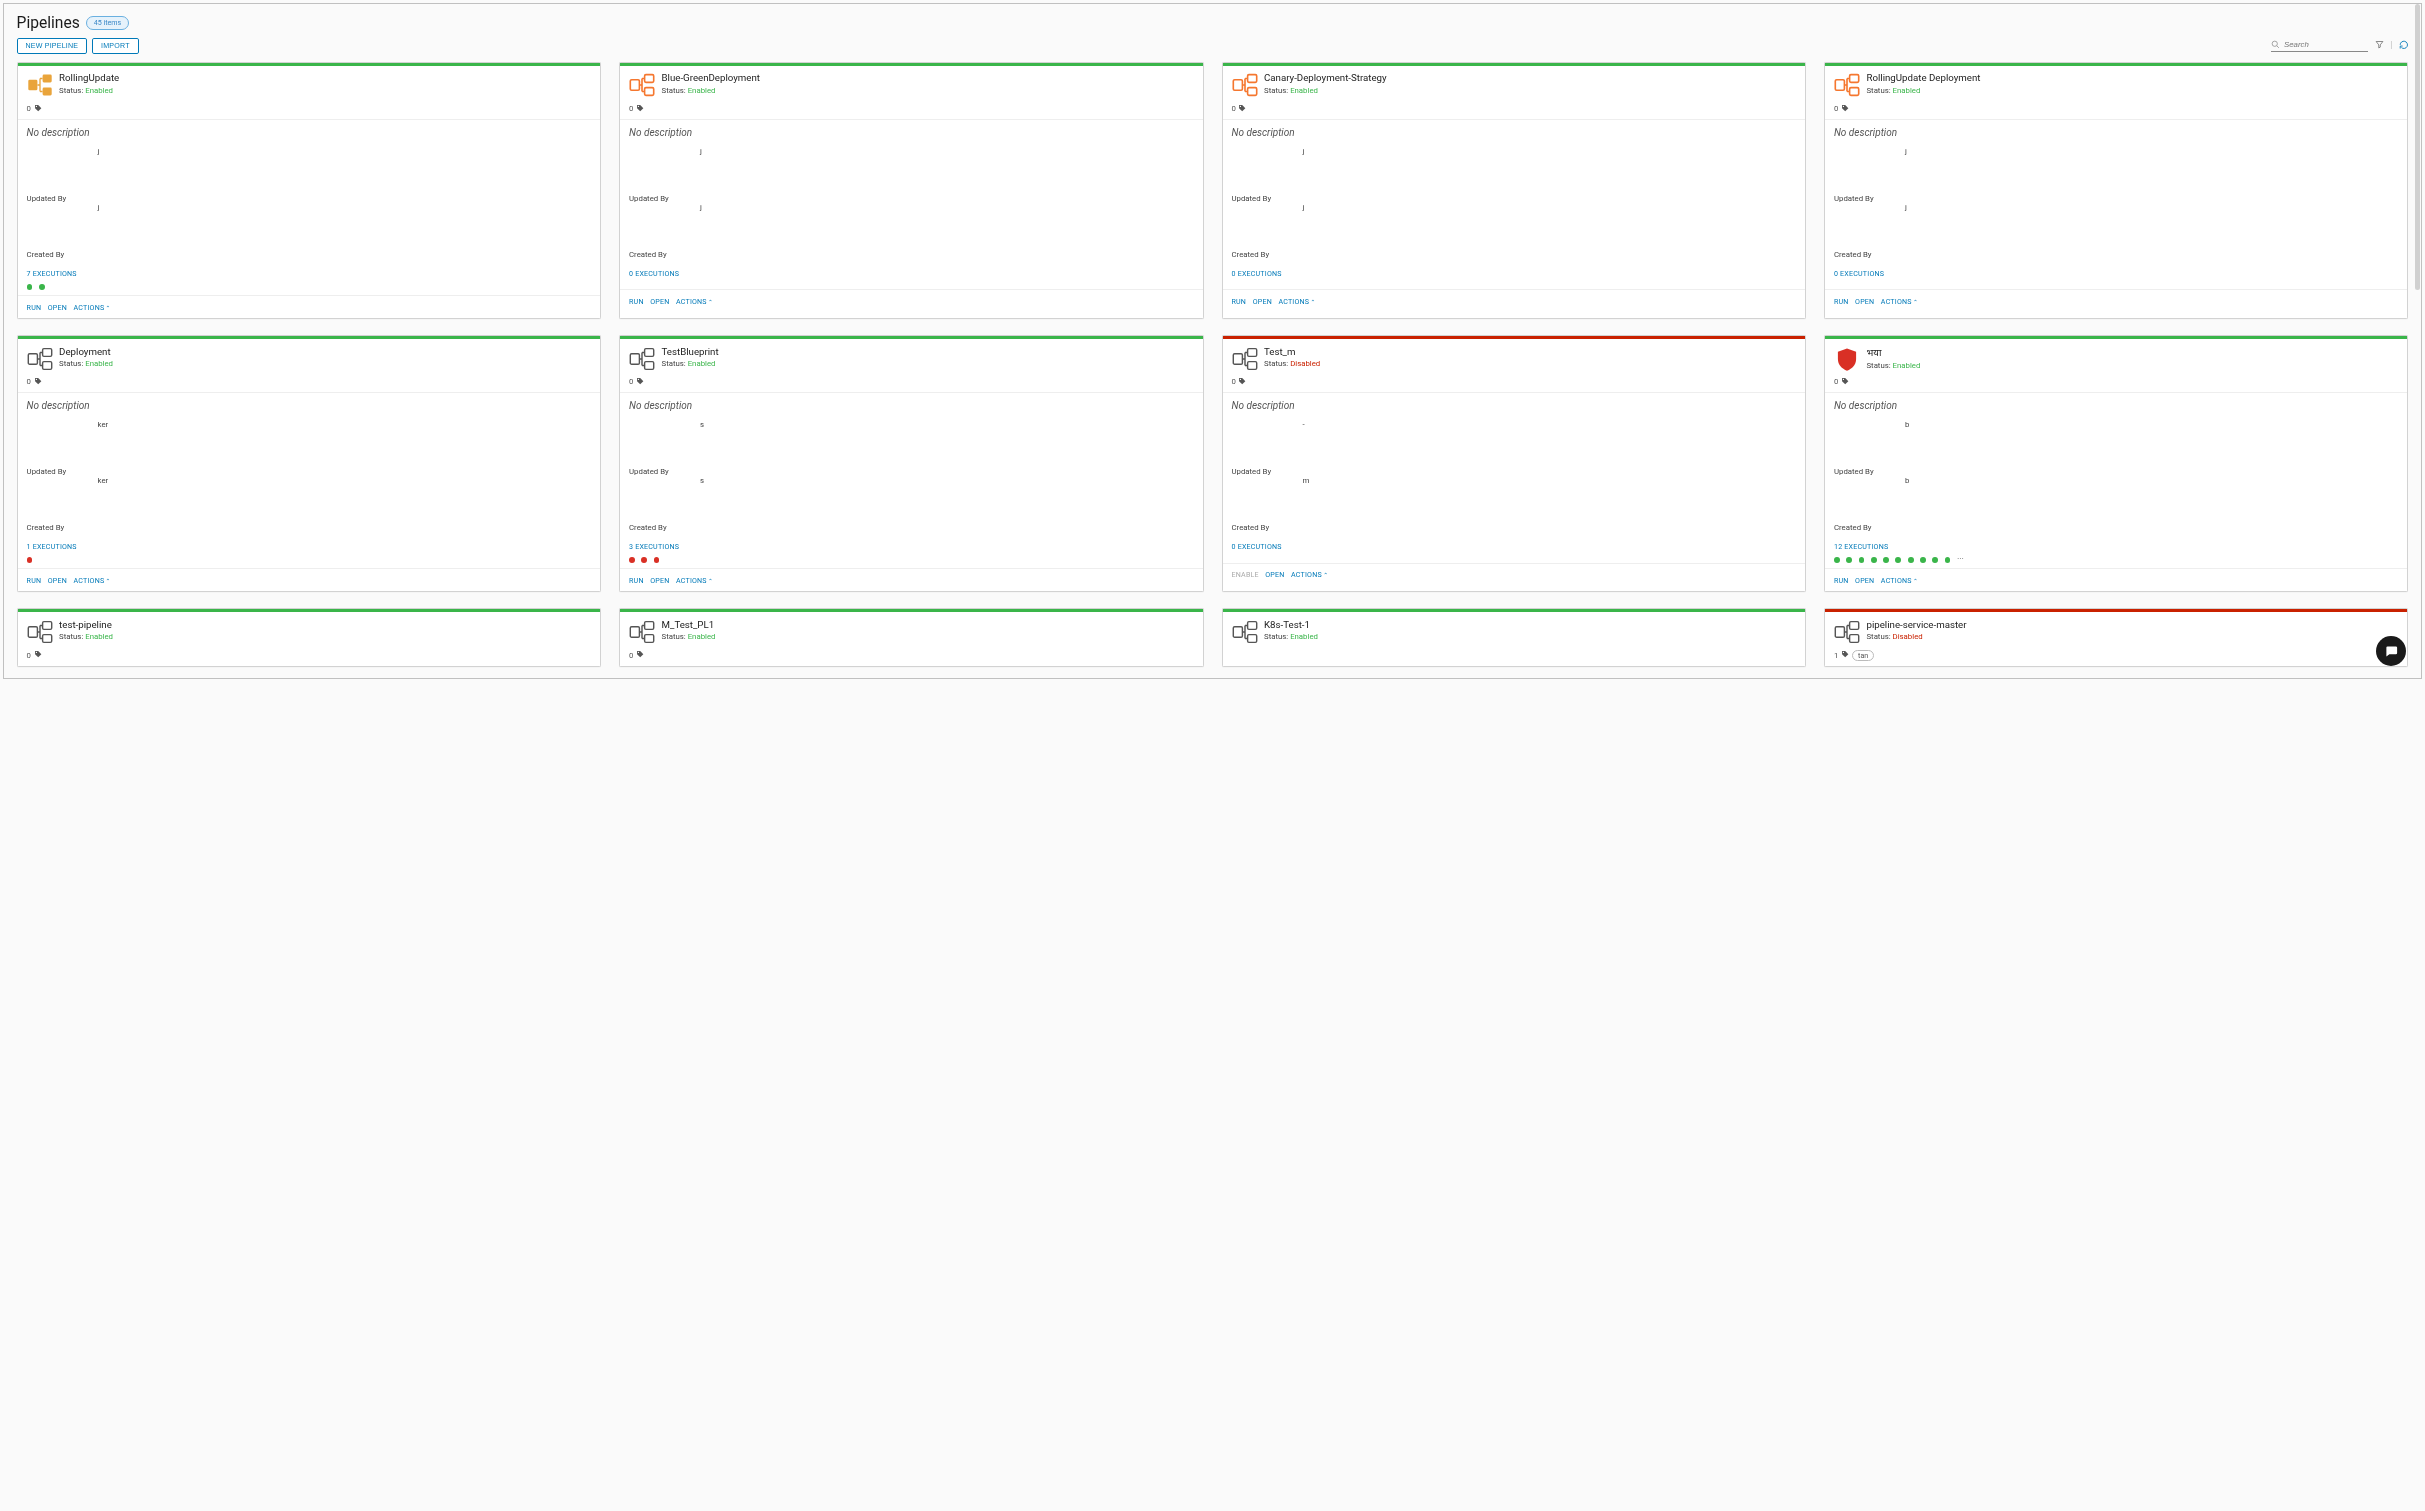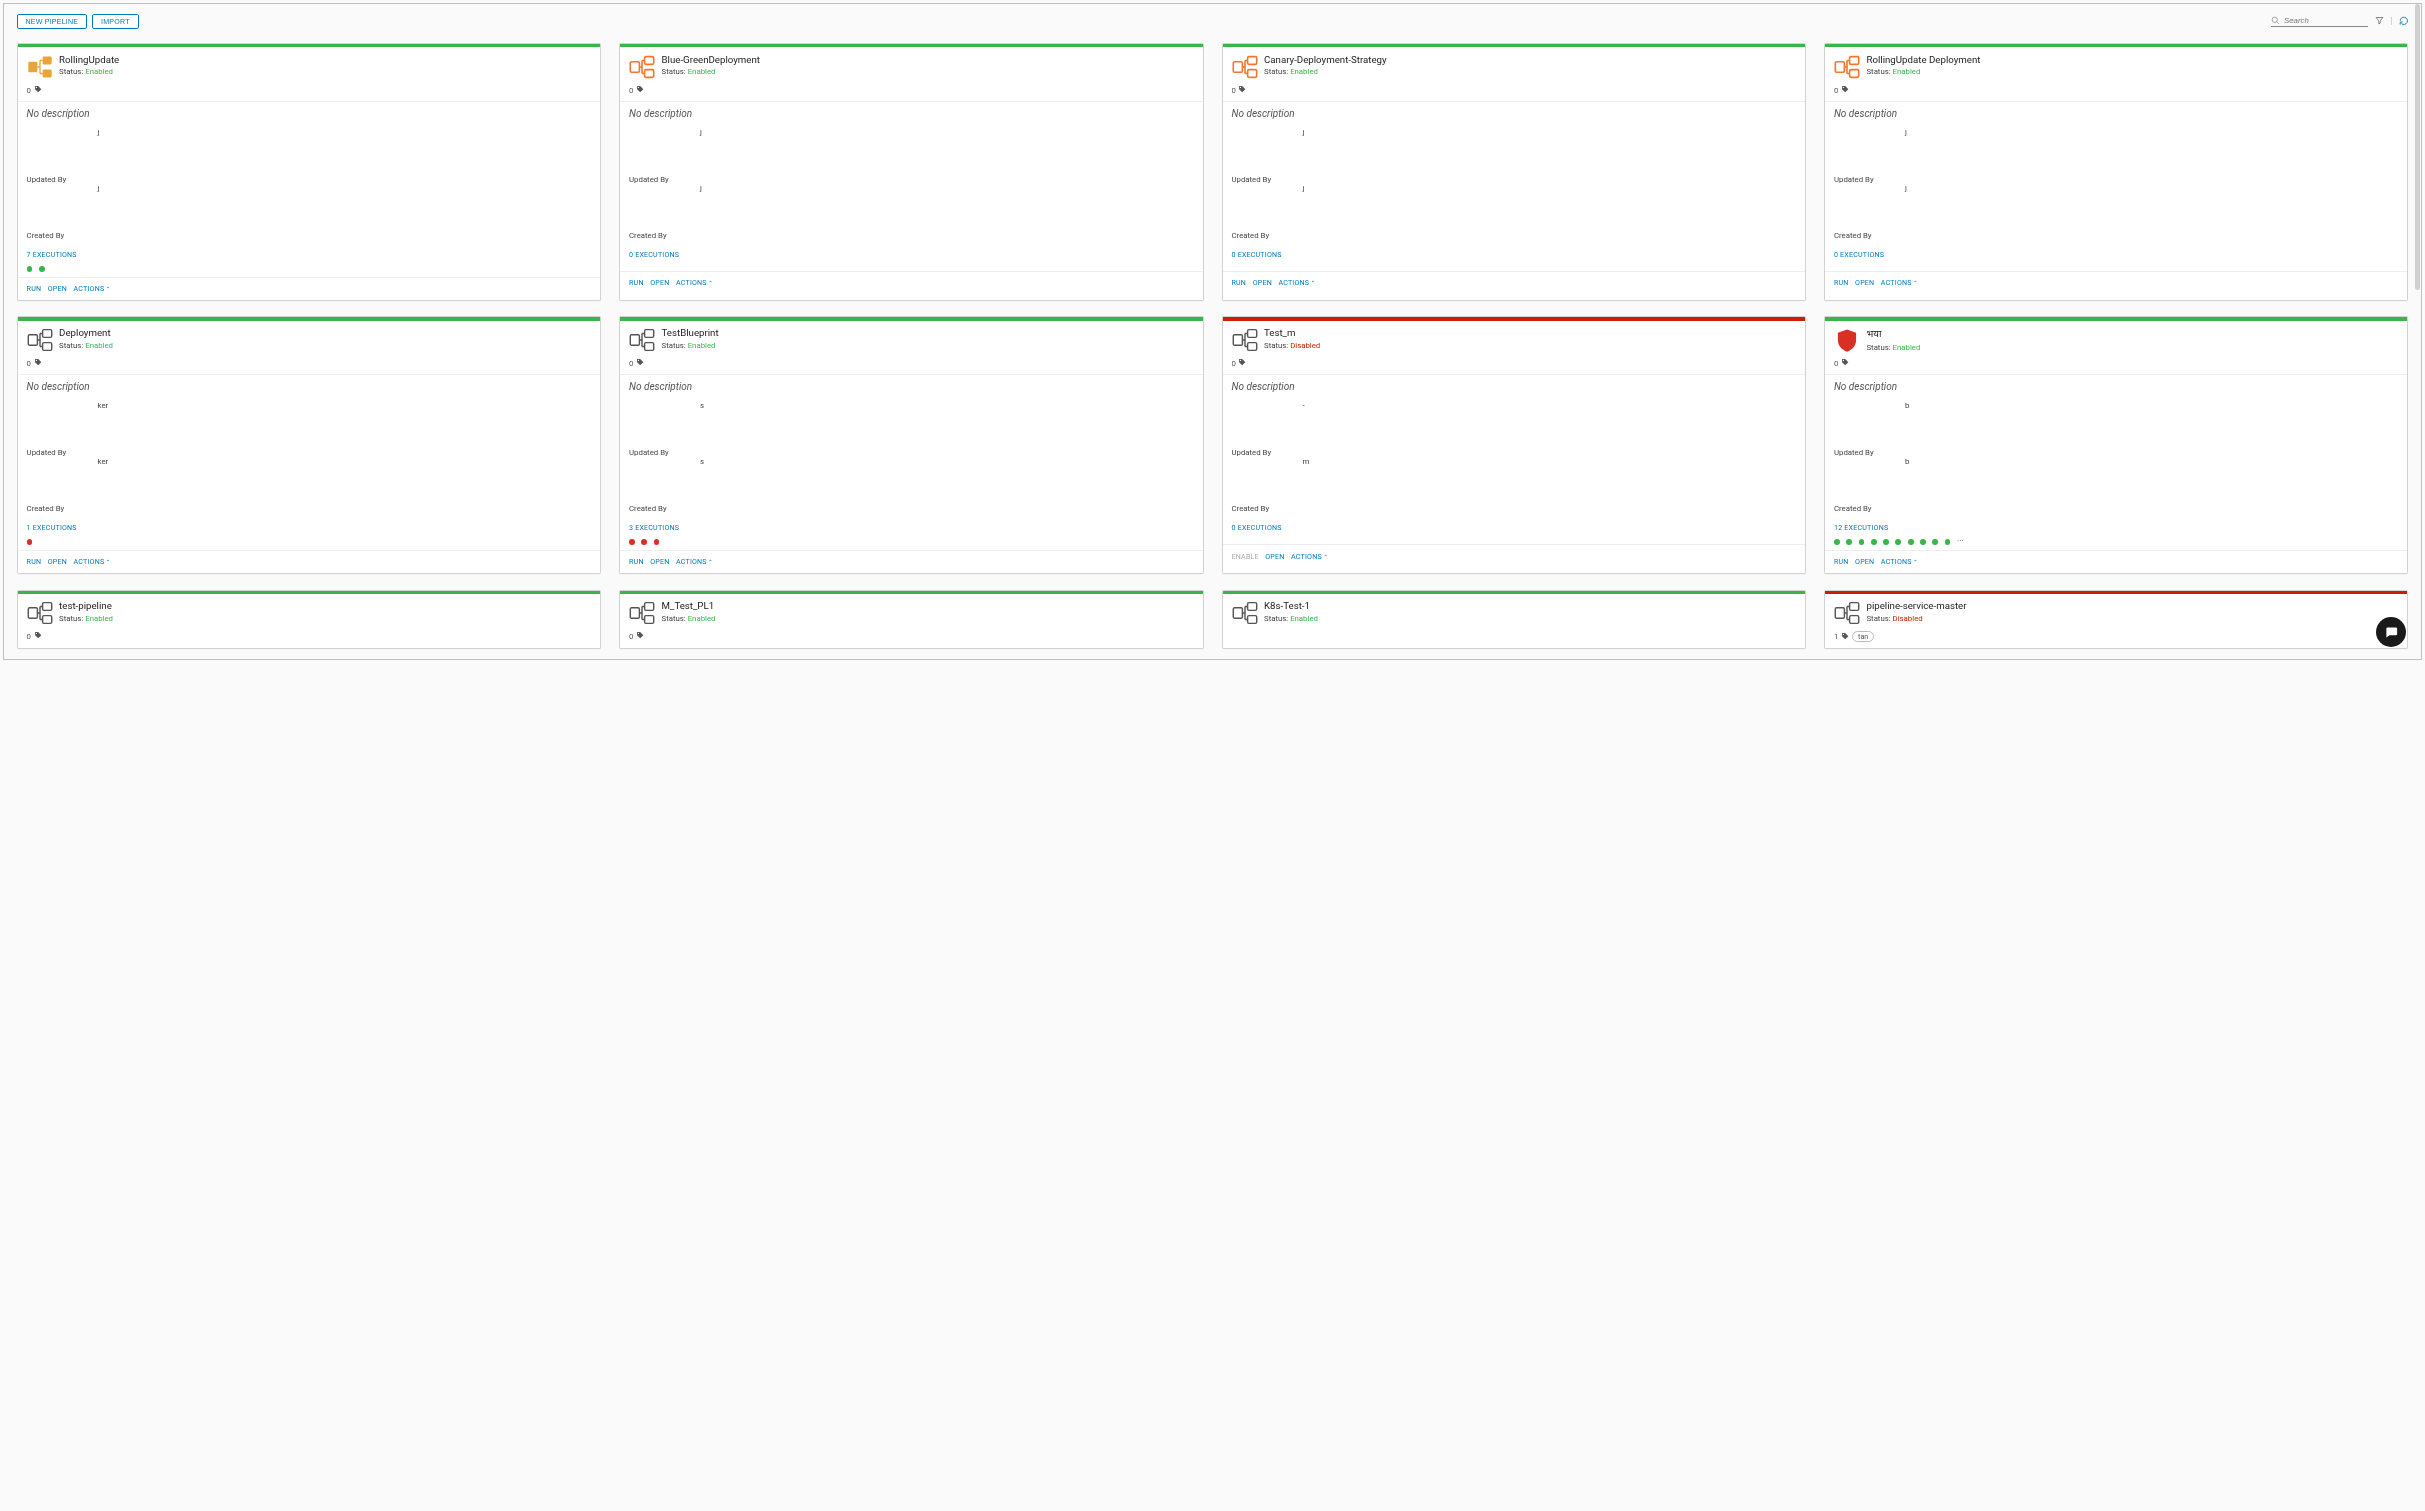--- a/index.html
+++ b/index.html
@@ -34,21 +34,21 @@
       border-radius: 7.8px;
       border: 0.6px solid #6ab0e0;
       background: #e6f2fb;
       color: #3a87c7;
       font-size: 7.1px;
     }
     .toolbar-row {
       display: flex;
       align-items: center;
       justify-content: space-between;
-      margin-bottom: 14px;
+      margin-bottom: 8px;
       gap: 16px;
     }
     .toolbar-left { display: flex; gap: 5.2px; }
     .btn-outline {
       border: 0.6px solid #0079b8;
       color: #0079b8;
       background: #fff;
       padding: 2.6px 7.8px;
       font-size: 7.1px;
       letter-spacing: 0.2px;
@@ -219,20 +219,24 @@
       justify-content:center;
     }
     .search-icon svg, .filter-icon svg, .refresh-icon svg { display:block; }
   </style>
 </head>
 <body>
 
 <div class="page-frame">
   <div class="scroll-indicator"></div>
 
+  <div class="header">
+    <span class="page-title">Pipelines</span>
+    <span class="items-badge">45 items</span>
+  </div>
 
   <div class="toolbar-row">
     <div class="toolbar-left">
       <button class="btn-outline">NEW PIPELINE</button>
       <button class="btn-outline">IMPORT</button>
     </div>
     <div class="toolbar-right">
       <div class="search-wrap">
         <span class="icon-btn search-icon">
           <svg width="9" height="9" viewBox="0 0 24 24" fill="none" stroke="#888" stroke-width="2">

